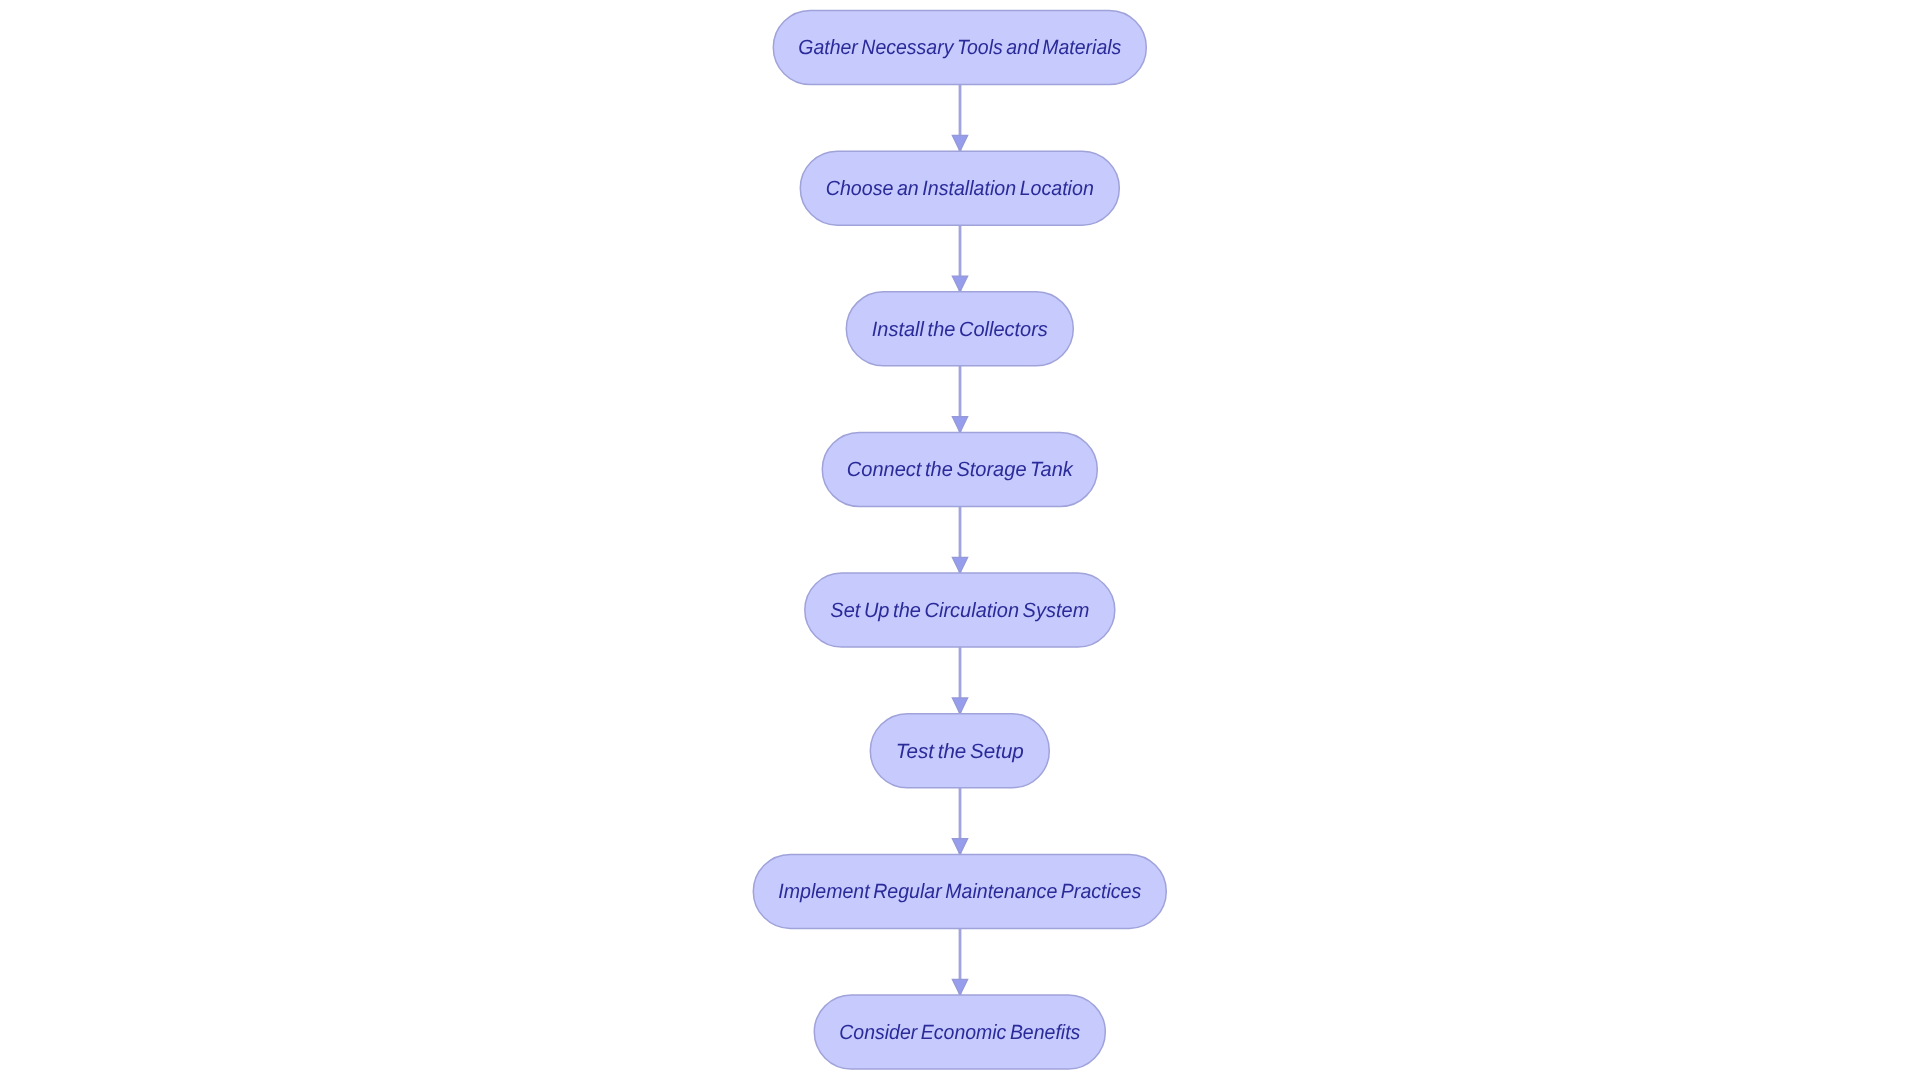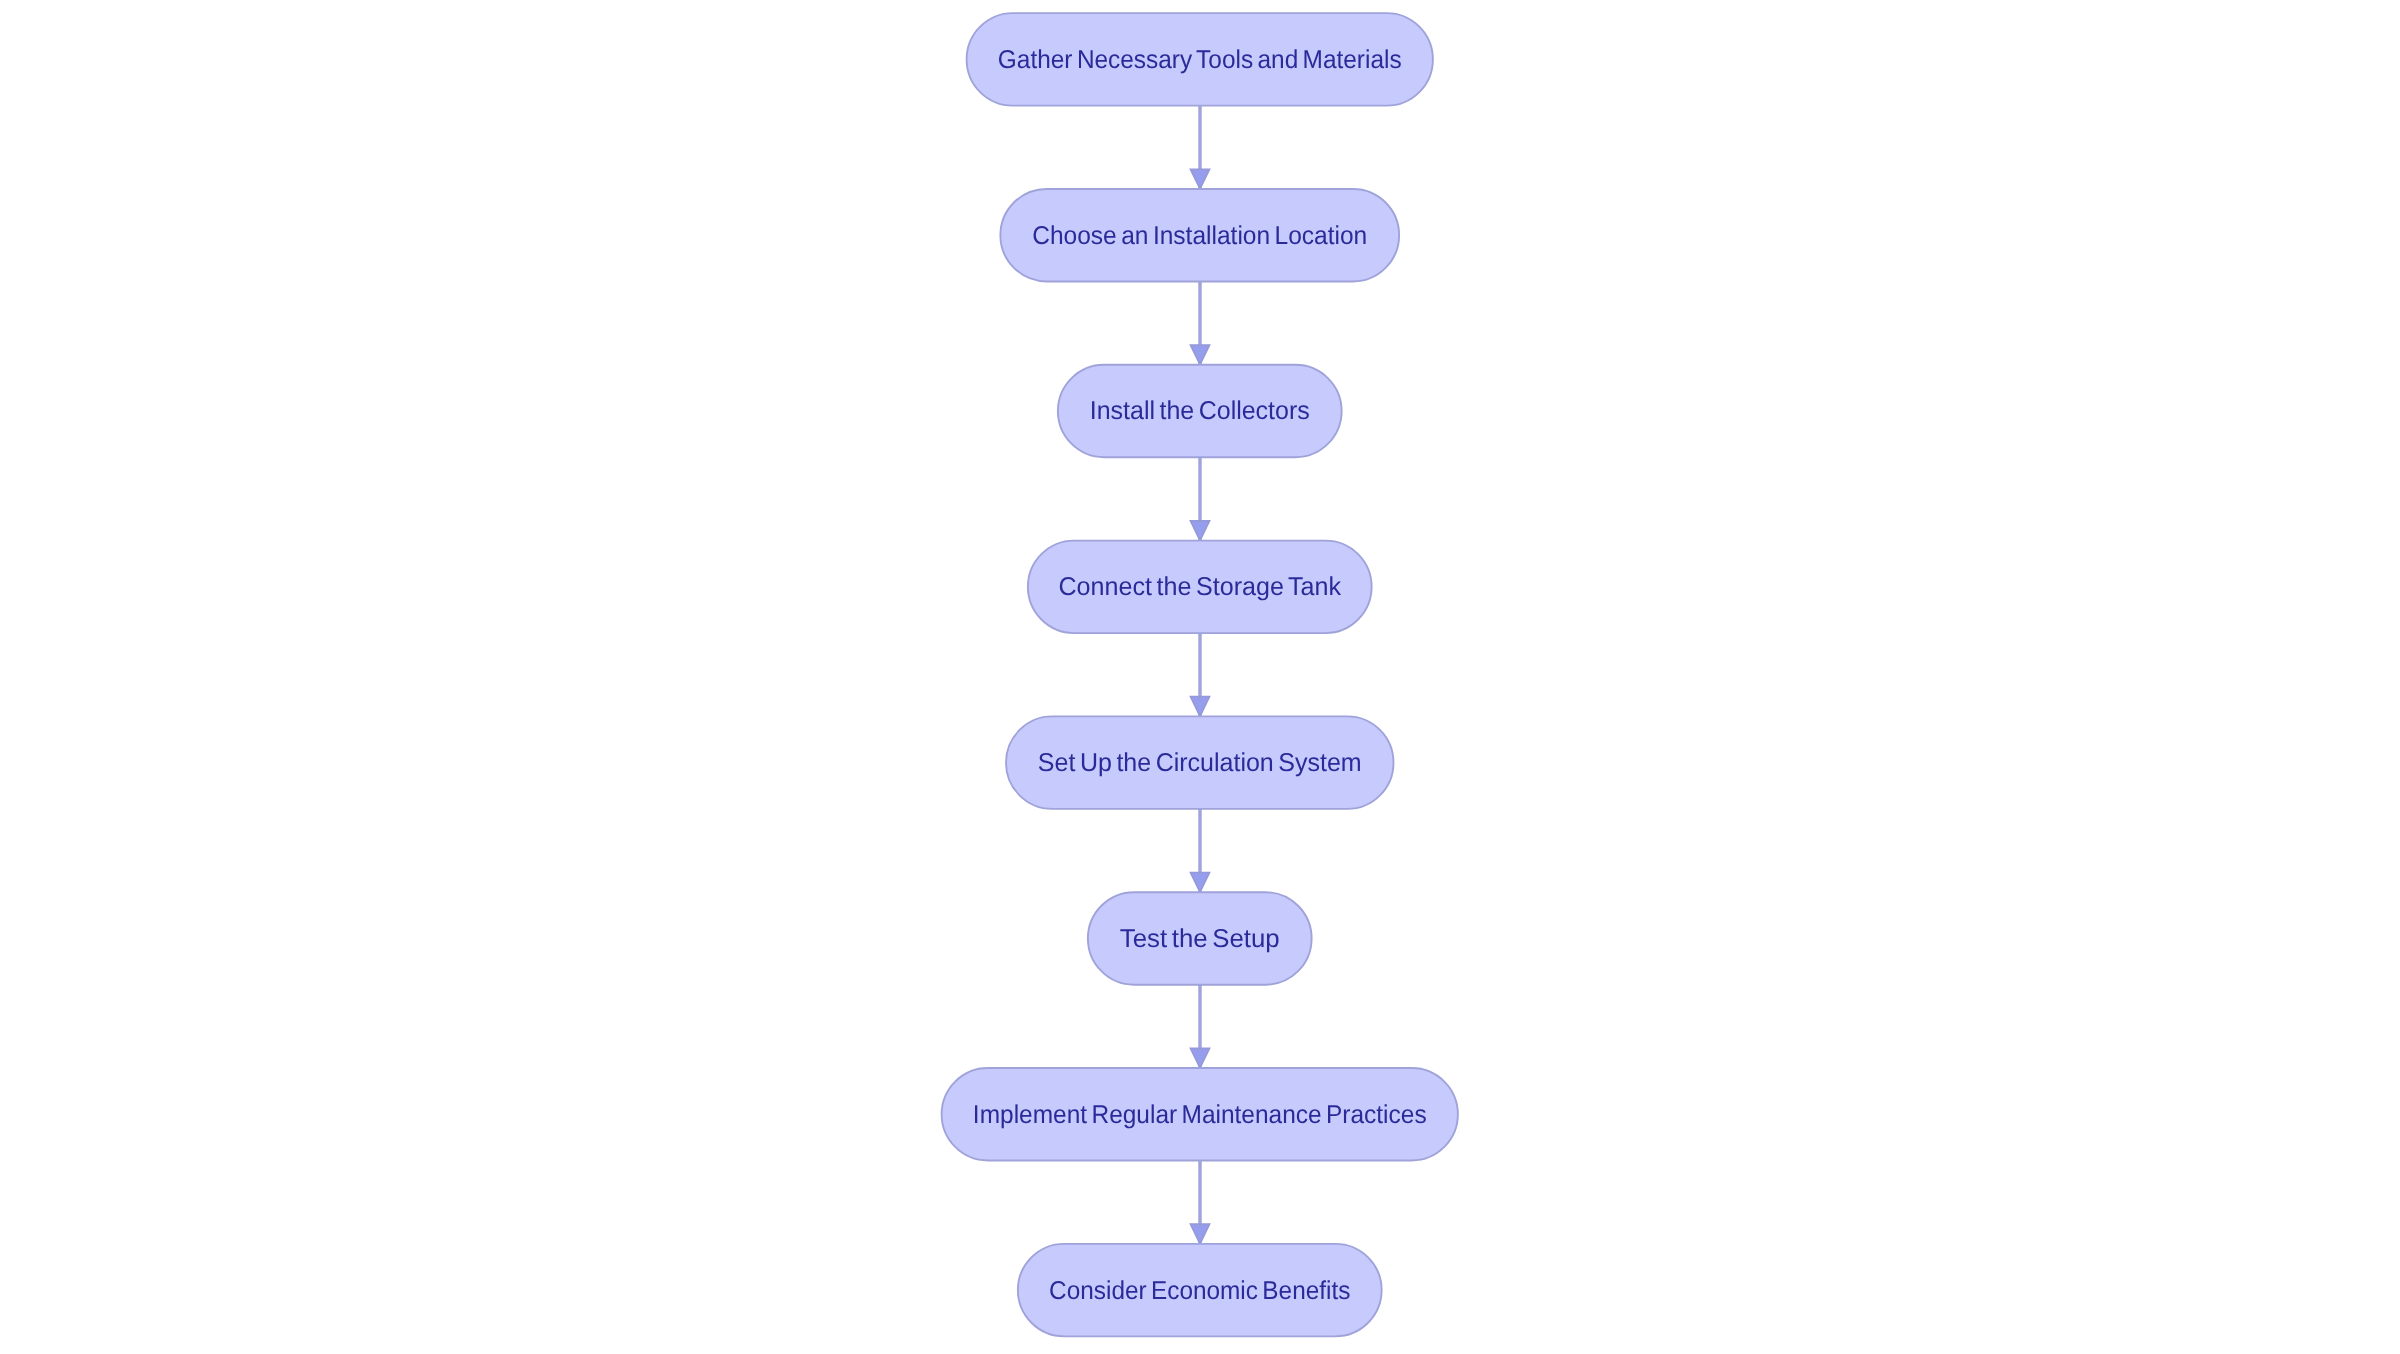--- a/index.html
+++ b/index.html
@@ -3,21 +3,21 @@
 <meta charset="utf-8">
 <title>Solar Water Heater Installation Flowchart</title>
 <style>
   html,body{margin:0;padding:0;background:#ffffff;}
   body{
     width:1920px;height:1083px;overflow:hidden;
     font-family:"Liberation Sans",sans-serif;
     -webkit-font-smoothing:antialiased;
     text-rendering:geometricPrecision;
   }
-  #flowchart{position:relative;width:1920px;height:1083px;background:#ffffff;}
+  #flowchart{position:relative;width:1920px;height:1083px;background:#ffffff;font-style:italic;}
   svg.diagram{position:absolute;left:0;top:0;width:1920px;height:1083px;display:block;
               shape-rendering:geometricPrecision;}
   .node-shape{stroke-width:1.5;}
   .node-label{
     font-family:"Liberation Sans",sans-serif;
     font-size:20.6px;
     font-weight:400;
     text-anchor:middle;
     word-spacing:-2px;
     white-space:pre;

